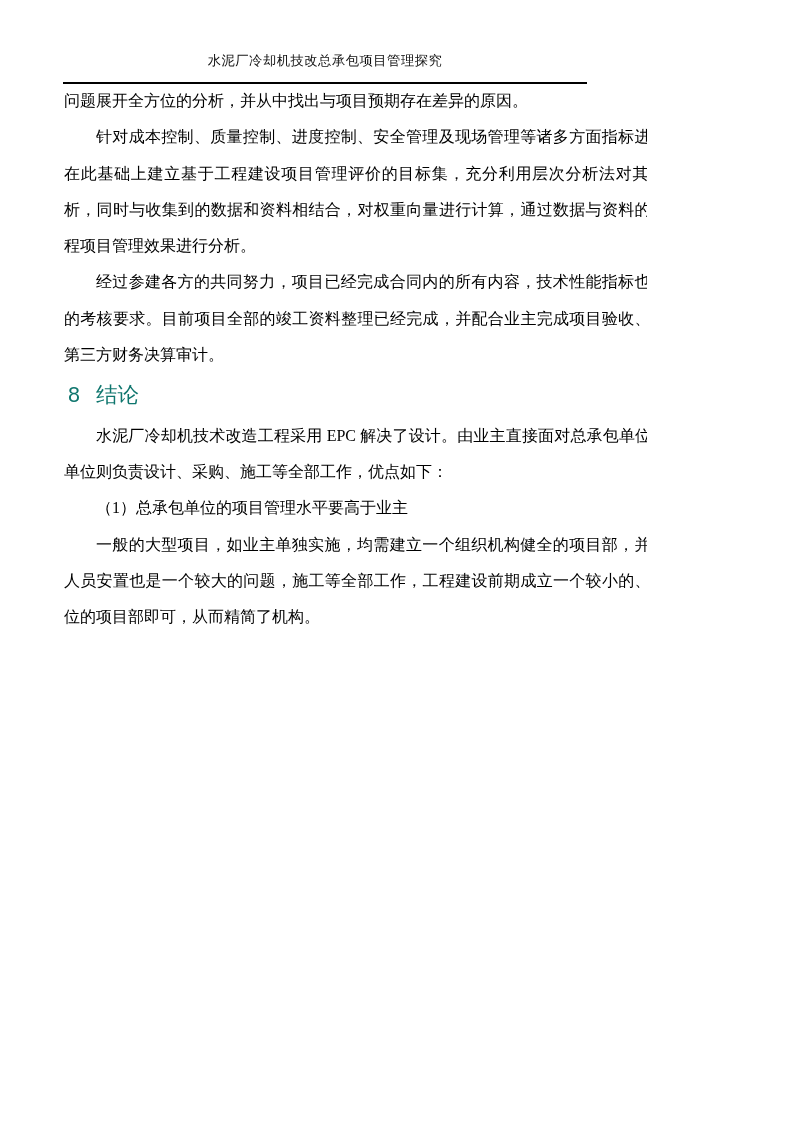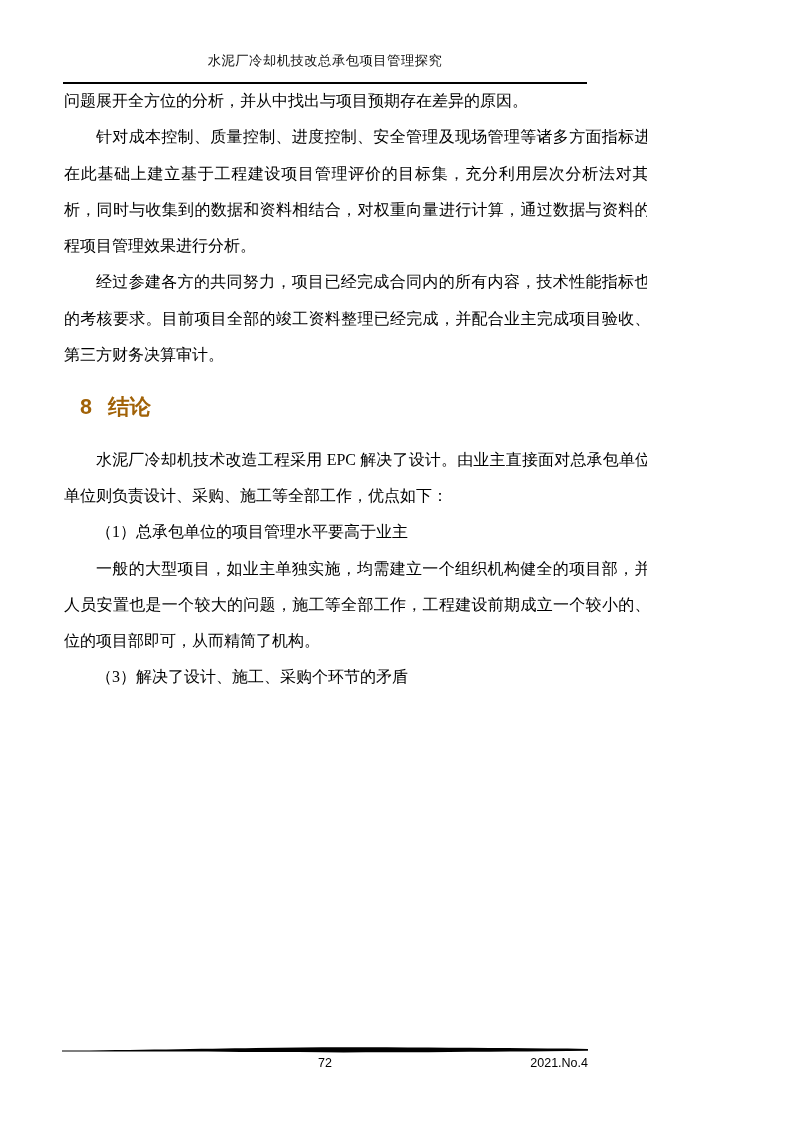--- a/index.html
+++ b/index.html
@@ -33,25 +33,25 @@
   .content p{
     margin:0;
     font-size:16px;
     line-height:36.3px;
     text-align:justify;
     text-indent:2em;
     word-break:normal;
   }
   .content p.cont{text-indent:0;}
   .content h1,.content h2{
-    margin:16px;
+    margin:4px;
     font-family:"Liberation Sans","DejaVu Sans",sans-serif;
-    font-weight:700;
+    font-weight:400;
     line-height:36.3px;
-    color:#a16207;
+    color:#0f766e;
   }
   .content h1{font-size:21.5px;}
   .content h2{font-size:19px;}
   .content h1 .num{margin-right:0.75em;}
   .content h2 .num{margin-right:0.4em;}
   
   .footer{position:absolute;left:62px;right:59px;top:1046px;}
   .footer-rule{display:block;width:100%;height:8px;}
   .footer-row{
     position:relative;
@@ -81,27 +81,16 @@
     <p class="cont">问题展开全方位的分析，并从中找出与项目预期存在差异的原因。</p>
     <p>针对成本控制、质量控制、进度控制、安全管理及现场管理等诸多方面指标进行分析，并在此基础上建立基于工程建设项目管理评价的目标集，充分利用层次分析法对其展开层次分析，同时与收集到的数据和资料相结合，对权重向量进行计算，通过数据与资料的对比，对工程项目管理效果进行分析。</p>
     <p>经过参建各方的共同努力，项目已经完成合同内的所有内容，技术性能指标也达到了合同的考核要求。目前项目全部的竣工资料整理已经完成，并配合业主完成项目验收、档案验收、第三方财务决算审计。</p>
 
     <h1><span class="num">8</span><span>结论</span></h1>
 
 
     <p>水泥厂冷却机技术改造工程采用 EPC 解决了设计。由业主直接面对总承包单位，而总承包单位则负责设计、采购、施工等全部工作，优点如下：</p>
     <p>（1）总承包单位的项目管理水平要高于业主</p>
     <p>一般的大型项目，如业主单独实施，均需建立一个组织机构健全的项目部，并且建成后，人员安置也是一个较大的问题，施工等全部工作，工程建设前期成立一个较小的、针对总包单位的项目部即可，从而精简了机构。</p>
-    <p>（3）解决了设计、施工、采购个环节的矛盾</p>
   </main>
 
-  <footer class="footer">
-    <svg class="footer-rule" viewBox="0 0 672 8" preserveAspectRatio="none">
-      <path d="M0,4.6 C150,3.7 260,1.2 360,1.2 C470,1.2 565,2.0 672,2.9
-               L672,4.7 C565,5.6 470,6.4 360,6.4 C260,6.4 150,5.0 0,5.6 Z" fill="#000"></path>
-    </svg>
-    <div class="footer-row">
-      <span class="page-num">72</span>
-      <span class="issue">2021.No.4</span>
-    </div>
-  </footer>
 
 </div>
 
 </body></html>

